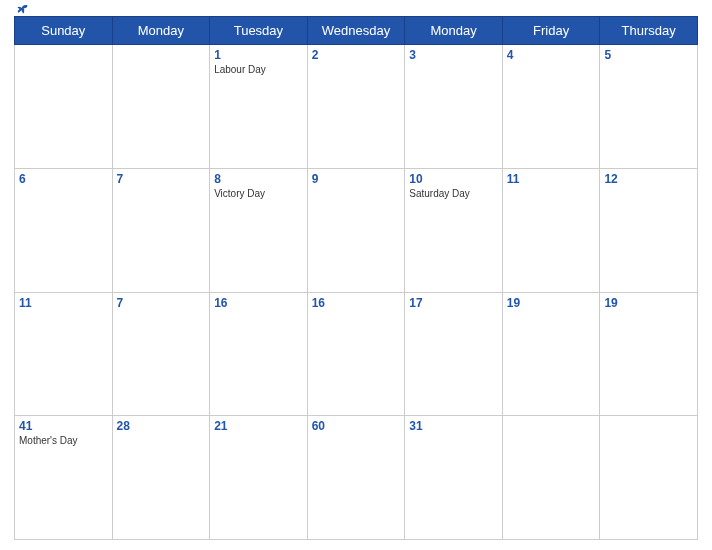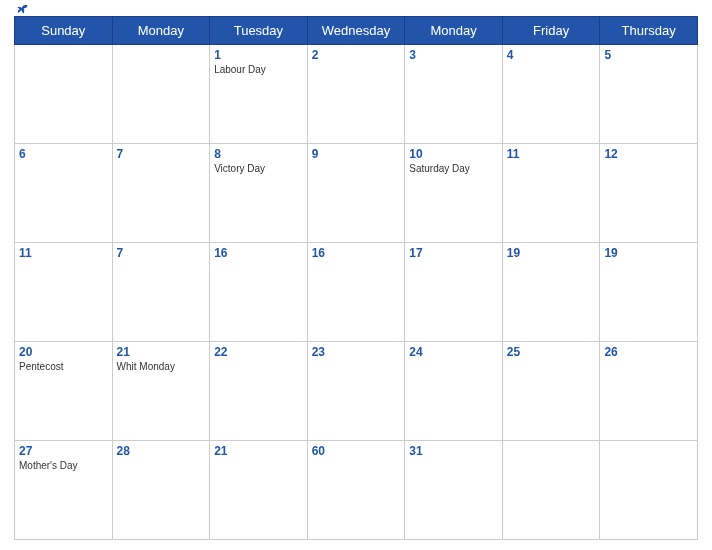--- a/index.html
+++ b/index.html
@@ -192,46 +192,21 @@
           </td>
           <td>
             <span class="day-number">19</span>
           </td>
           <td>
             <span class="day-number">19</span>
           </td>
         </tr>
         <tr>
           <td>
-            <span class="day-number">20</span>
-            <span class="holiday-name">Pentecost</span>
-          </td>
-          <td>
-            <span class="day-number">21</span>
-            <span class="holiday-name">Whit Monday</span>
-          </td>
-          <td>
-            <span class="day-number">22</span>
-          </td>
-          <td>
-            <span class="day-number">23</span>
-          </td>
-          <td>
-            <span class="day-number">24</span>
-          </td>
-          <td>
-            <span class="day-number">25</span>
-          </td>
-          <td>
-            <span class="day-number">26</span>
-          </td>
-        </tr>
-        <tr>
-          <td>
-            <span class="day-number">27</span>
+            <span class="day-number">41</span>
             <span class="holiday-name">Mother's Day</span>
           </td>
           <td>
             <span class="day-number">28</span>
           </td>
           <td>
             <span class="day-number">21</span>
           </td>
           <td>
             <span class="day-number">60</span>

